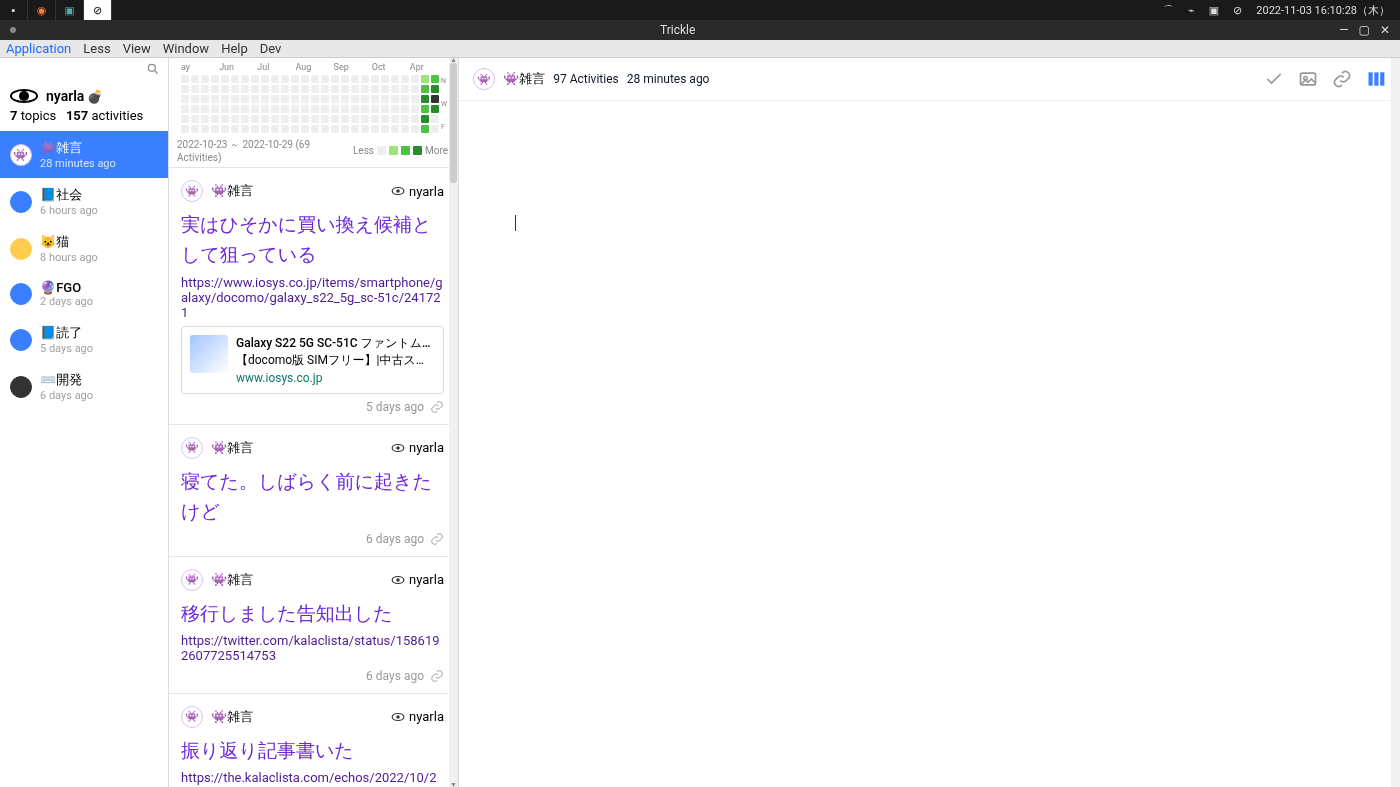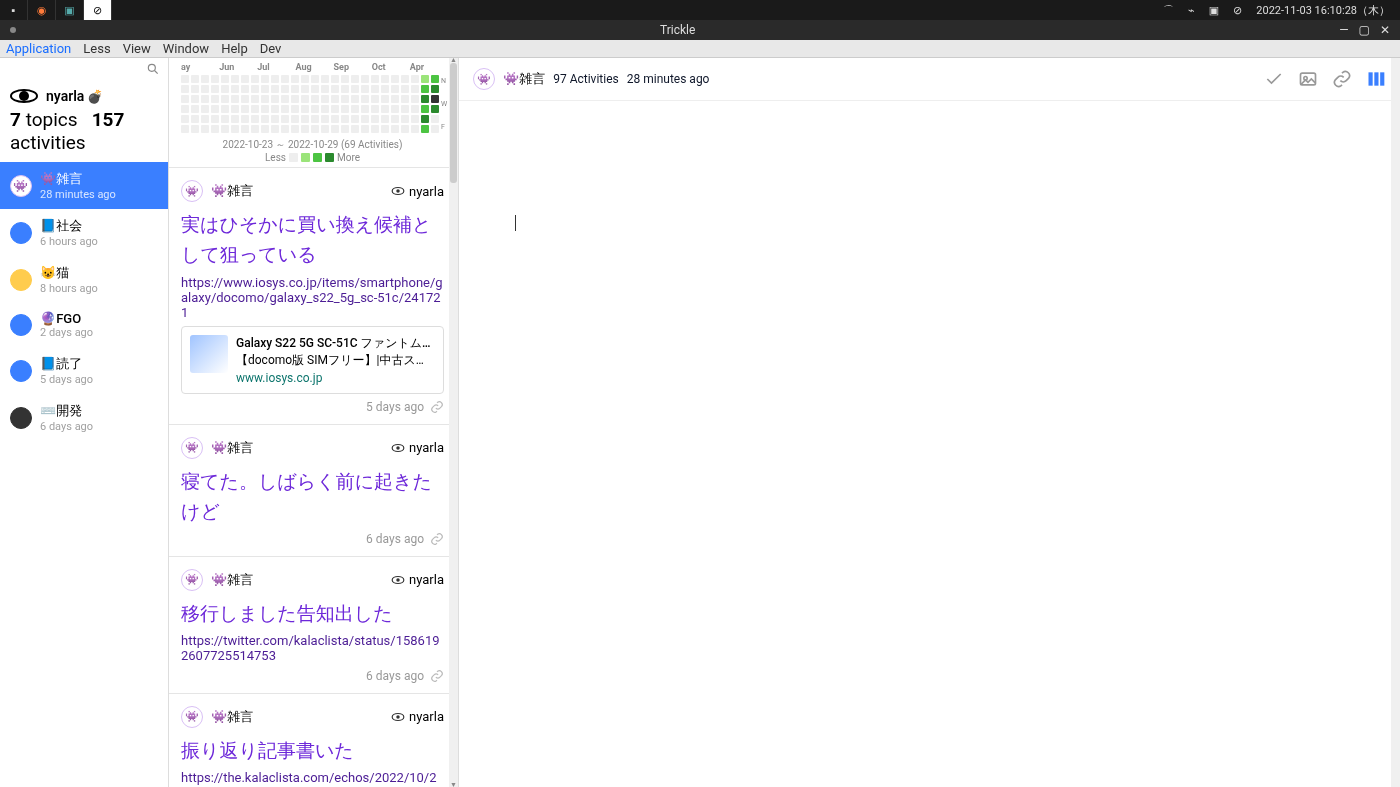--- a/index.html
+++ b/index.html
@@ -25,21 +25,21 @@
 
 .main { display: flex; height: calc(787px - 58px); }
 
 
 .sidebar { width: 168px; background: #fff; display: flex; flex-direction: column; }
 .sidebar-header { display: flex; justify-content: flex-end; padding: 4px 8px; }
 .profile { padding: 8px 10px 4px 10px; display: flex; align-items: center; gap: 8px; }
 .profile .eye { width: 28px; height: 14px; border: 2px solid #000; border-radius: 50%; position: relative; }
 .profile .eye::after { content: ""; position: absolute; width: 10px; height: 10px; background: #000; border-radius: 50%; top: 0; left: 7px; }
 .profile-name { font-weight: 600; font-size: 14px; }
-.profile-stats { padding: 0 10px 8px 10px; font-size: 19px; }
+.profile-stats { padding: 0 10px 8px 10px; font-size: 13px; }
 .profile-stats b { font-weight: 700; }
 
 .topic-list { flex: 1; overflow: hidden; }
 .topic-item { display: flex; align-items: center; gap: 8px; padding: 8px 10px; cursor: pointer; }
 .topic-item.active { background: #3a7fff; color: #fff; }
 .topic-avatar { width: 22px; height: 22px; border-radius: 50%; display: flex; align-items: center; justify-content: center; font-size: 12px; flex-shrink: 0; }
 .topic-info { flex: 1; overflow: hidden; }
 .topic-name { font-size: 13px; font-weight: 500; }
 .topic-time { font-size: 11px; opacity: 0.8; }
 .topic-item:not(.active) .topic-time { color: #888; }
@@ -47,30 +47,30 @@
 
 .middle { width: 291px; border-left: 1px solid #ddd; border-right: 1px solid #ddd; display: flex; flex-direction: column; background: #fff; position: relative;}
 .middle-scroll { position: absolute; right: 0; top: 0; bottom: 0; width: 9px; background: #f0f0f0; }
 .middle-scroll::after { content: ""; position: absolute; left: 1px; right: 1px; top: 5px; height: 120px; background: #ccc; border-radius: 3px; }
 .middle-scroll .arr { position: absolute; left: 0; right: 0; text-align: center; font-size: 7px; color: #888;}
 .middle-scroll .arr.up { top: -2px; }
 .middle-scroll .arr.dn { bottom: -2px; }
 
 .heatmap-area { padding: 4px 10px 4px 4px; border-bottom: 1px solid #e5e5e5; }
 .hm-months { display: flex; font-size: 9px; color: #888; margin-left: 8px; }
-.hm-months > div { flex: 1; font-weight: bold; }
+.hm-months > div { flex: 1; }
 .hm-grid { display: flex; gap: 2px; height: 58px; margin: 3px 0 3px 8px; }
 .hm-col { display: flex; flex-direction: column; gap: 2px; }
 .hm-cell { width: 8px; height: 8px; background: #eee; border-radius: 1px; }
 .hm-cell.g1 { background: #9be47a; }
 .hm-cell.g2 { background: #4cc442; }
 .hm-cell.g3 { background: #2b8a2e; }
 .hm-cell.d { background: #333; }
 .hm-days { display: flex; flex-direction: column; font-size: 7px; color: #888; gap: 4px; margin-left: 2px; justify-content: space-around;}
-.hm-footer { display: flex; justify-content: space-between; align-items: center; font-size: 10px; color: #888; margin-top: 2px; padding-left: 4px; flex-direction: column;}
+.hm-footer { display: flex; justify-content: space-between; align-items: center; font-size: 10px; color: #888; margin-top: 2px; padding-left: 4px;}
 .hm-legend { display: flex; align-items: center; gap: 3px; }
 .hm-legend .hm-cell { width: 9px; height: 9px; }
 
 .feed { flex: 1; overflow: hidden; }
 .post { padding: 12px 14px 10px 12px; border-bottom: 1px solid #e5e5e5; }
 .post-head { display: flex; align-items: center; gap: 8px; margin-bottom: 8px; }
 .post-avatar { width: 22px; height: 22px; border-radius: 50%; border: 1px solid #d1b3f0; display: flex; align-items: center; justify-content: center; font-size: 11px; background: #fff;}
 .post-topic { font-size: 13px; }
 .post-head-spacer { flex: 1; }
 .post-author { display: flex; align-items: center; gap: 4px; font-size: 13px; }

